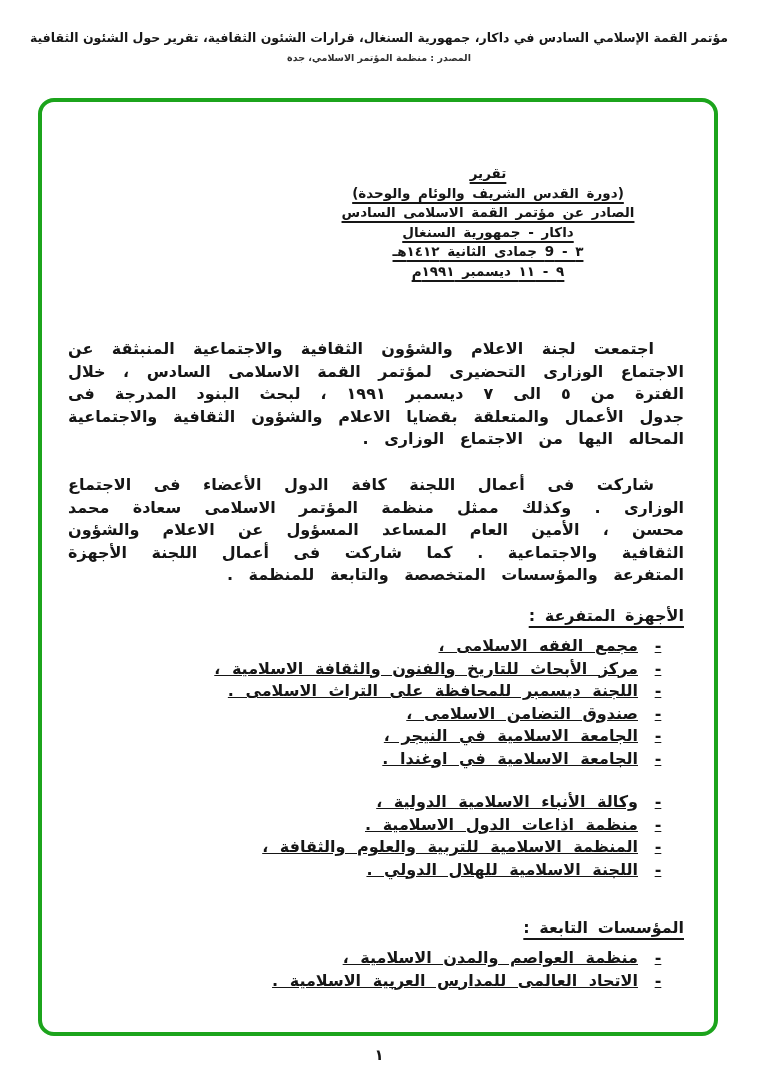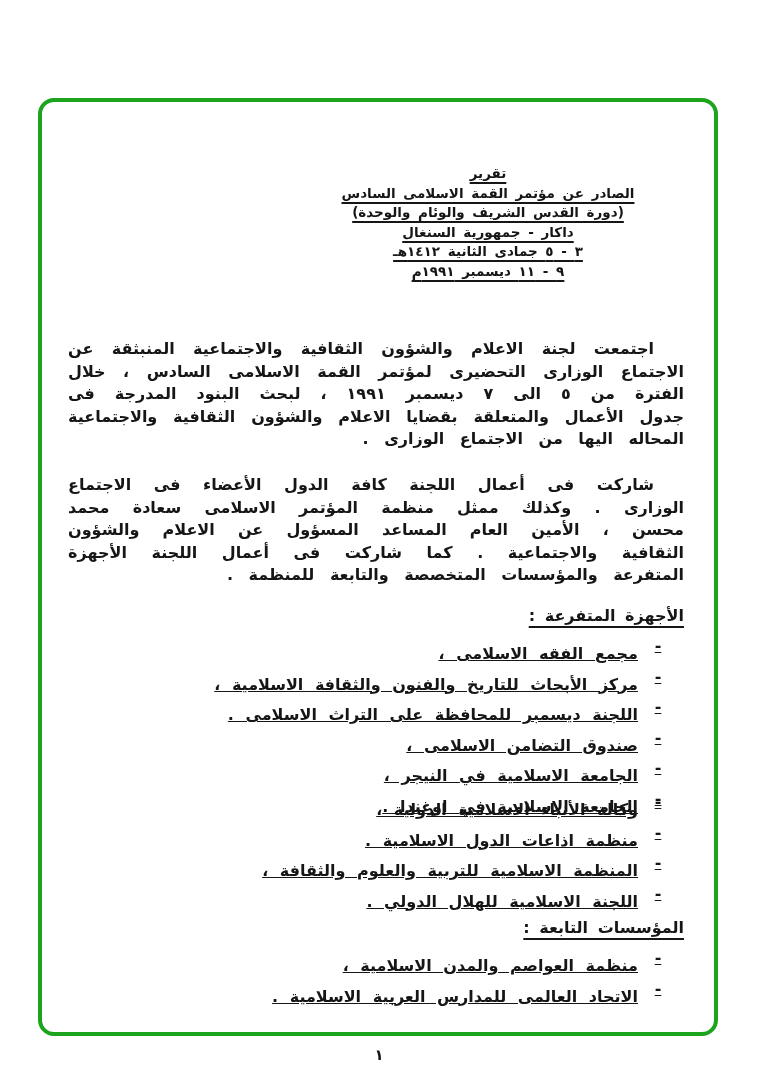--- a/index.html
+++ b/index.html
@@ -97,46 +97,50 @@
     display: flex;
     direction: rtl;
     gap: 14px;
     padding-right: 20px;
     font-size: 16px;
     font-weight: 700;
     line-height: 22.5px;
     word-spacing: 6px;
   }
   .marker { flex: 0 0 12px; text-align: center; }
-  .li-text { flex: 1 1 auto; margin-top: 8px; }
+  .li-text { flex: 1 1 auto; }
 
   
   .page-number {
     position: absolute;
     top: 1046px; left: 0; right: 0;
     text-align: center;
     font-size: 15px;
     font-weight: 700;
   }
 </style>
 </head>
 <body>
 
 <div class="page">
 
+  <header class="doc-header">
+    <div class="doc-header-line1">مؤتمر القمة الإسلامي السادس في داكار، جمهورية السنغال، قرارات الشئون الثقافية، تقرير حول الشئون الثقافية</div>
+    <div class="doc-header-line2">المصدر : منظمة المؤتمر الاسلامي، جدة</div>
+  </header>
 
   <div class="green-box" style="border-color: rgb(28, 164, 28); padding-left: 19px;">
     <div class="content">
 
       <div class="title-block">
         <div class="title-line">تقرير</div>
+        <div class="title-line">(دورة القدس الشريف والوئام والوحدة)</div>
         <div class="title-line">الصادر عن مؤتمر القمة الاسلامى السادس</div>
-        <div class="title-line">(دورة القدس الشريف والوئام والوحدة)</div>
         <div class="title-line">داكار - جمهورية السنغال</div>
-        <div class="title-line">٣ - ٥ جمادى الثانية ١٤١٢هـ</div>
+        <div class="title-line">٣ - 9 جمادى الثانية ١٤١٢هـ</div>
         <div class="title-line">٩ - ١١ ديسمبر ١٩٩١م</div>
       </div>
 
       <p class="para para-1">اجتمعت لجنة الاعلام والشؤون الثقافية والاجتماعية المنبثقة عن الاجتماع الوزارى التحضيرى لمؤتمر القمة الاسلامى السادس ، خلال الفترة من ٥ الى ٧ ديسمبر ١٩٩١ ، لبحث البنود المدرجة فى جدول الأعمال والمتعلقة بقضايا الاعلام والشؤون الثقافية والاجتماعية المحاله اليها من الاجتماع الوزارى .</p>
       <p class="para para-2">شاركت فى أعمال اللجنة كافة الدول الأعضاء فى الاجتماع الوزارى . وكذلك ممثل منظمة المؤتمر الاسلامى سعادة محمد محسن ، الأمين العام المساعد المسؤول عن الاعلام والشؤون الثقافية والاجتماعية . كما شاركت فى أعمال اللجنة الأجهزة المتفرعة والمؤسسات المتخصصة والتابعة للمنظمة .</p>
 
       <section class="sec sec-1">
         <h3 class="sec-heading">الأجهزة المتفرعة :</h3>
         <div class="list">
           <div class="li">

